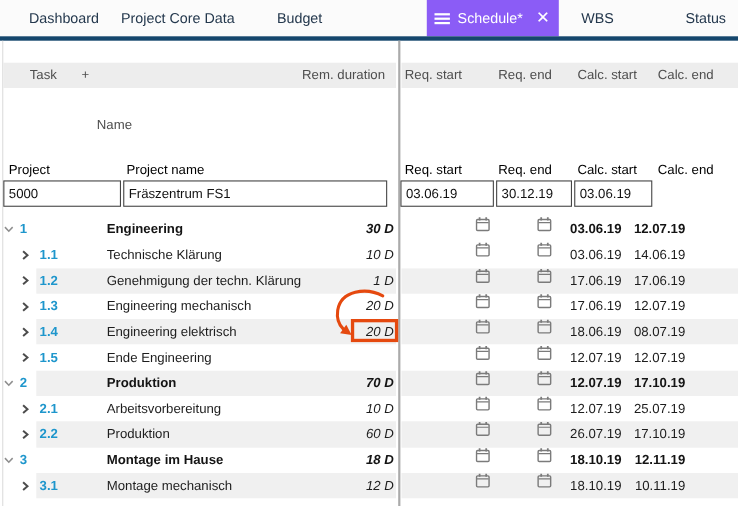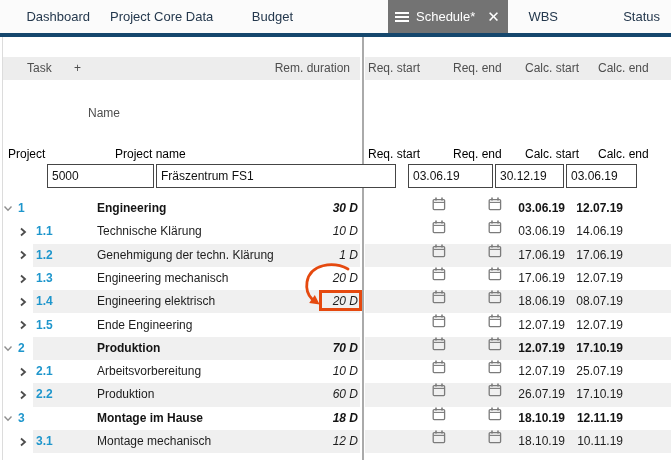--- a/index.html
+++ b/index.html
@@ -9,21 +9,21 @@
     background:#fff;color:#1d1d1d;
   }
   
   .tabbar{position:absolute;left:0;top:0;width:671px;height:33px;background:#fbfbfb;}
   .tabbar .tab{
     position:absolute;top:0;height:49px;line-height:33px;text-align:right;
     font-size:13px;color:#24384d;cursor:default;white-space:nowrap;
   }
   .tab-underline{position:absolute;left:0;top:33px;width:671px;height:4px;background:#15476d;}
   .tab-active{
-    position:absolute;left:388px;top:0;width:120px;height:33px;background:#737373;
+    position:absolute;left:388px;top:0;width:120px;height:33px;background:#8b5cf6;
     display:flex;align-items:center;color:#fff;font-size:13px;
   }
   .hamburger{display:inline-block;margin-left:7px;width:14px;}
   .hamburger i{display:block;height:2px;background:#fff;margin:2px 0;}
   .tab-active .lbl{margin-left:7px;font-weight:500;}
   .tab-close{margin-left:12px;font-size:15px;font-weight:bold;line-height:33px;}
   
   .left-edge{position:absolute;left:2px;top:37px;width:1px;height:423px;background:#dcdcdc;}
   .splitter{position:absolute;left:362px;top:37px;width:2px;height:423px;background:#aaaaaa;}
   
@@ -32,21 +32,21 @@
   .hdrband.r{left:365px;width:306px;}
   .hlabel{position:absolute;top:57px;height:23px;line-height:23px;font-size:12px;color:#4e4e4e;white-space:nowrap;}
   .hlabel.dur{left:250px;width:100px;text-align:right;}
   
   .plabel{position:absolute;top:147px;height:15px;line-height:15px;font-size:12px;color:#000000;white-space:nowrap;}
   .pbox{
     position:absolute;top:164px;height:24px;box-sizing:border-box;
     border:1px solid #454545;background:#fff;padding:0 4px;
     font-family:"Liberation Sans","DejaVu Sans",sans-serif;font-size:12px;color:#111;
   }
-  input.pbox{outline:none;margin-left:44px;}
+  input.pbox{outline:none;}
   
   .trow{position:absolute;left:0;width:671px;height:23.3px;line-height:23.3px;font-size:12px;}
   .trow .shade{display:none;position:absolute;top:0;height:23.3px;background:#f0f0f0;}
   .trow.shaded .shade{display:block;}
   .trow .shade.sl{left:33px;width:327px;}
   .trow .shade.sr{left:365px;width:306px;}
   .trow span{position:absolute;top:0;height:23.3px;white-space:nowrap;}
   .chev{width:12px;}
   .chev svg{vertical-align:middle;}
   .trow.lvl1 .chev{left:3px;}

